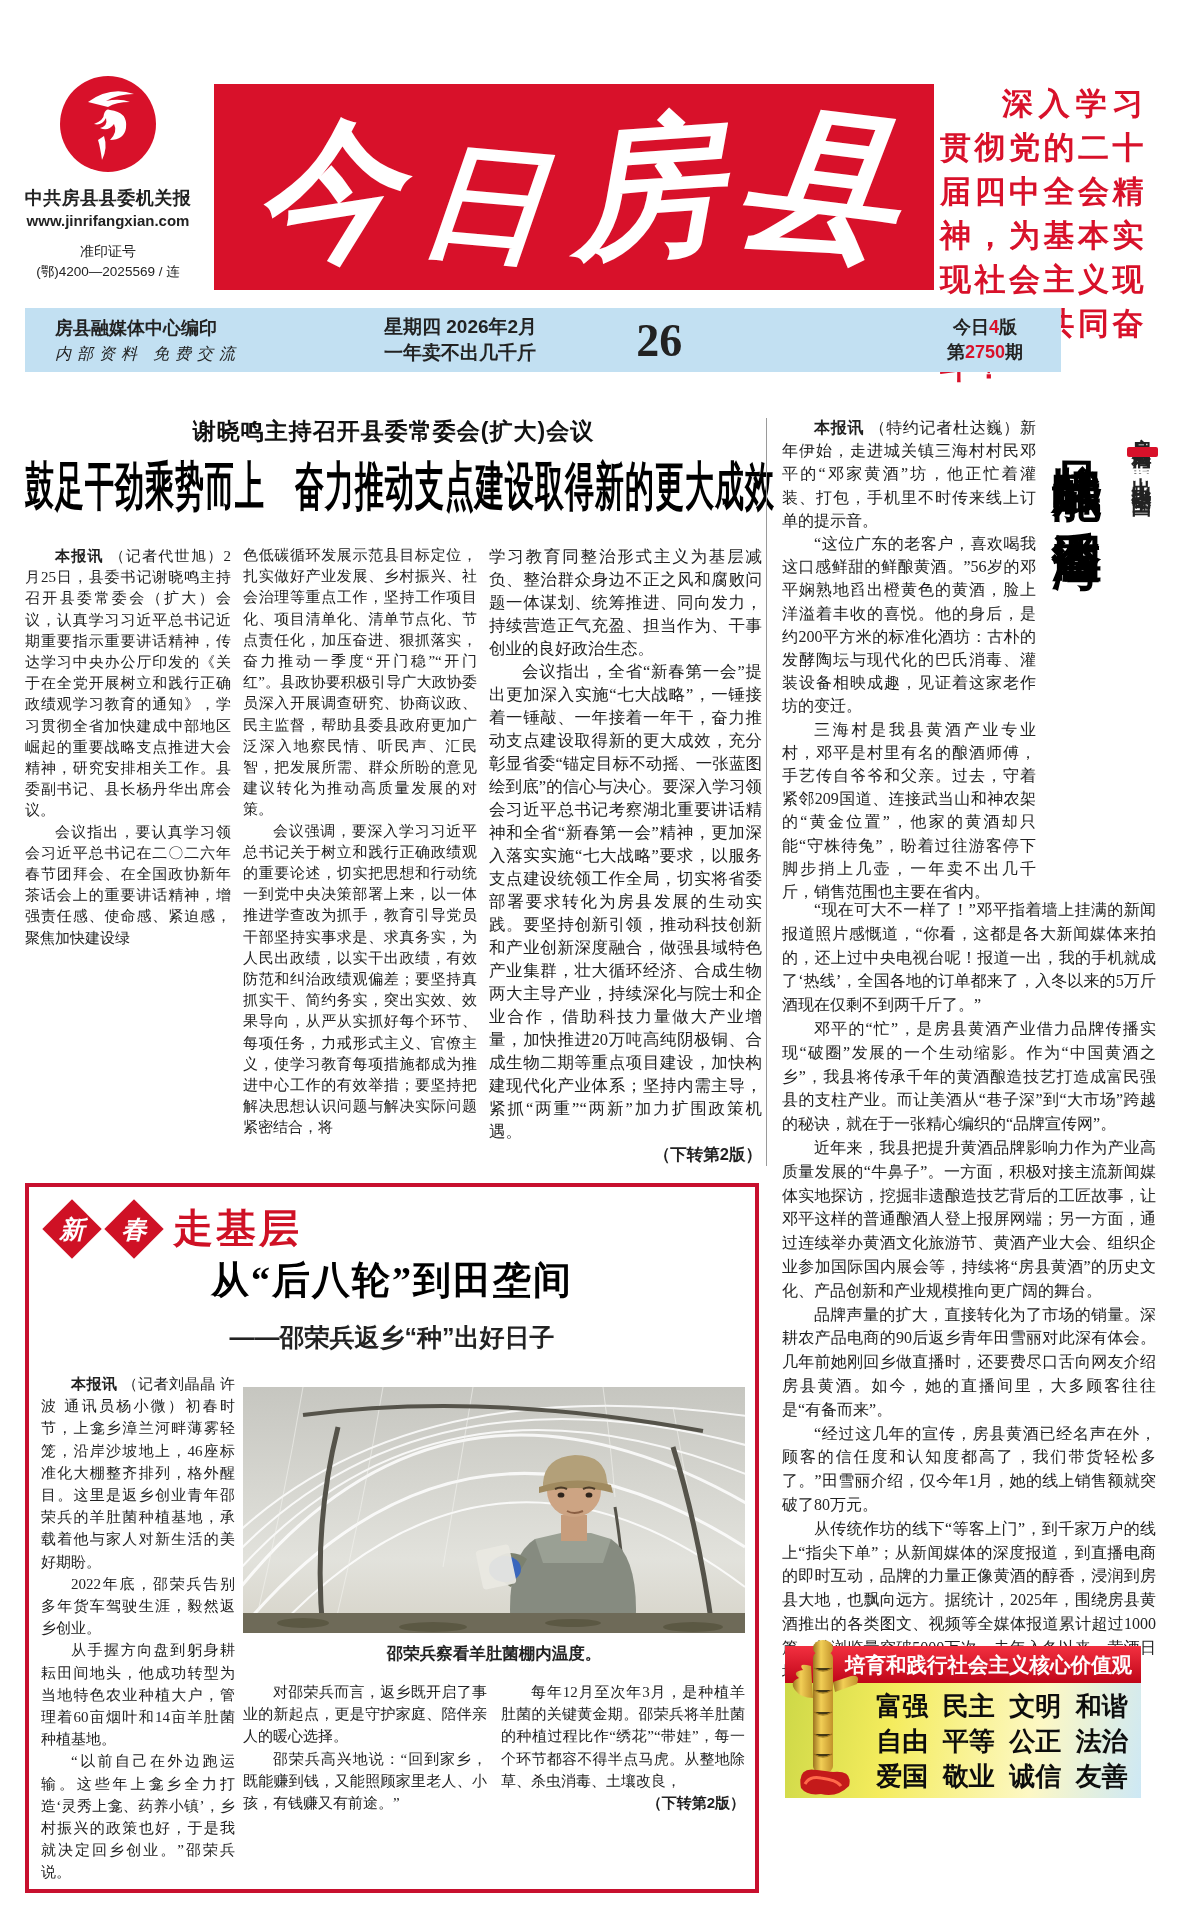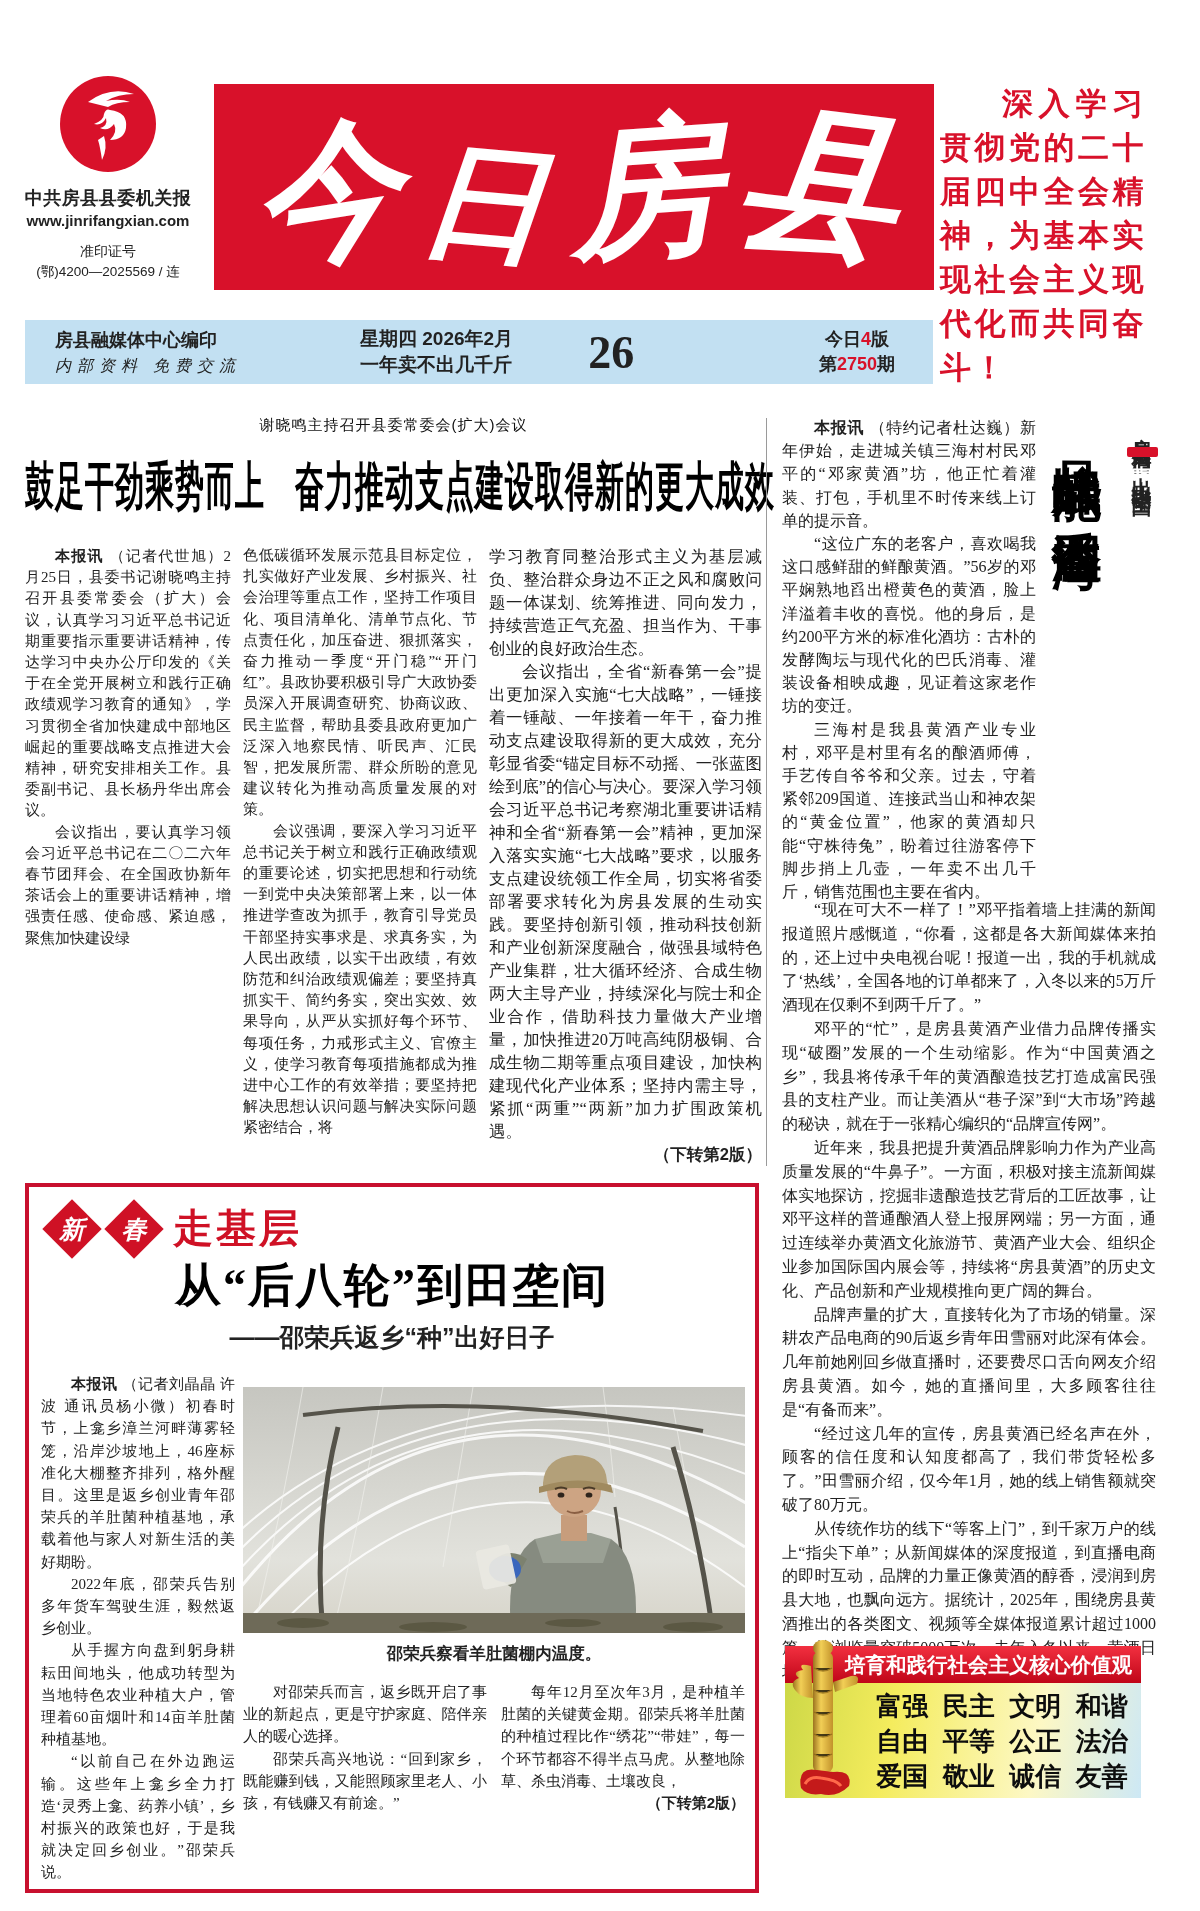--- a/index.html
+++ b/index.html
@@ -14,32 +14,32 @@
   .lic2{font-family:"Liberation Sans",sans-serif;font-size:13.5px;margin-top:2px;}
   .masthead{left:214px;top:84px;width:720px;height:206px;background:#d8112a;
             display:flex;align-items:center;justify-content:space-around;padding:0 26px;box-sizing:border-box;}
   .mc{color:#fff;font-family:"DejaVu Serif",serif;font-weight:bold;font-style:italic;font-size:150px;line-height:1;}
   .mc.c1{transform:rotate(-9deg) translateY(4px);}
   .mc.c2{font-size:126px;transform:rotate(5deg) translateY(16px);}
   .mc.c3{transform:rotate(-4deg);}
   .mc.c4{font-size:158px;transform:rotate(7deg) translateY(-4px);}
   .slogan{left:940px;top:82px;width:206px;color:#d8112a;font-family:"Liberation Sans",sans-serif;
           font-weight:bold;font-size:31px;line-height:44px;letter-spacing:2.5px;text-indent:2em;text-align:justify;}
-  .datebar{left:25px;top:320px;width:908px;height:64px;background:#c2e0f2;display:flex;align-items:center;}
+  .datebar{left:25px;top:308px;width:1036px;height:64px;background:#c2e0f2;display:flex;align-items:center;gap:24px;}
   .pubblock{margin-left:30px;width:235px;}
   .pub{font-family:"Liberation Sans",sans-serif;font-weight:bold;font-size:18px;}
   .note{font-style:italic;font-size:16px;letter-spacing:6px;margin-top:4px;}
   .dateblock{margin-left:70px;font-family:"Liberation Sans",sans-serif;font-weight:bold;font-size:19px;line-height:26px;}
   .bigday{margin-left:75px;font-size:46px;font-weight:bold;font-family:"Liberation Serif",serif;}
   .edblock{margin-left:auto;margin-right:38px;font-family:"Liberation Sans",sans-serif;font-weight:bold;
            font-size:18px;line-height:25px;text-align:center;}
   .red{color:#d8112a;}
   
   .kicker{left:25px;top:416px;width:737px;text-align:center;font-family:"Liberation Sans",sans-serif;
-          font-weight:normal;font-size:15px;letter-spacing:1px;color:#111;}
+          font-weight:bold;font-size:23px;letter-spacing:1px;color:#111;}
   .headline{left:25px;top:452px;width:737px;text-align:center;}
   .headline span{display:inline-block;font-size:29px;font-weight:bold;letter-spacing:1px;white-space:nowrap;
                  transform:scaleY(1.8);transform-origin:top center;color:#000;}
   .lead-body{left:25px;top:545px;width:737px;height:630px;display:flex;gap:12px;}
   .lead-body .col{text-align:justify;}
   .col.c-1{width:206px;font-size:15px;line-height:21.2px;}
   .col.c-2{width:234px;font-size:15px;line-height:21.2px;}
   .col.c-3{width:273px;font-size:16.5px;line-height:23px;}
   .page p{margin:0;text-indent:2em;}
   .page p.cont{text-indent:0;}
@@ -66,21 +66,21 @@
   .pillar{position:absolute;left:2px;top:-8px;}
   
   .grass{left:25px;top:1183px;width:734px;height:710px;border:4px solid #c8102e;box-sizing:border-box;}
   .badge-row{position:absolute;left:12px;top:14px;display:flex;align-items:center;}
   .diamond{width:42px;height:42px;background:#cf1125;transform:rotate(45deg);display:flex;align-items:center;
            justify-content:center;margin:4px 10px;}
   .diamond span{transform:rotate(-45deg);color:#fff;font-size:25px;font-weight:bold;font-style:italic;
                 font-family:"Liberation Serif",serif;}
   .badge-label{color:#cf1125;font-size:40px;font-weight:bold;letter-spacing:3px;margin-left:8px;
                font-family:"Liberation Serif",serif;}
-  .grass-headline{position:absolute;left:0;top:68px;width:100%;text-align:center;font-size:46px;font-weight:bold;
+  .grass-headline{position:absolute;left:0;top:68px;width:100%;text-align:center;font-size:38px;font-weight:bold;
                   letter-spacing:2px;color:#000;}
   .grass-subhead{position:absolute;left:0;top:134px;width:100%;text-align:center;font-size:25px;font-weight:bold;
                  font-family:"Liberation Sans",sans-serif;}
   .grass-left{position:absolute;left:12px;top:186px;width:194px;height:512px;font-size:15px;line-height:22.2px;
               text-align:justify;}
   .photo{position:absolute;left:214px;top:200px;width:502px;height:246px;background:#cfcfca;}
   .caption{position:absolute;left:214px;top:456px;width:502px;text-align:center;font-weight:bold;font-size:16.5px;}
   .grass-cols{position:absolute;left:214px;top:494px;width:502px;display:flex;gap:14px;}
   .grass-cols .gcol{width:244px;font-size:15px;line-height:22.2px;text-align:justify;}
 </style>

